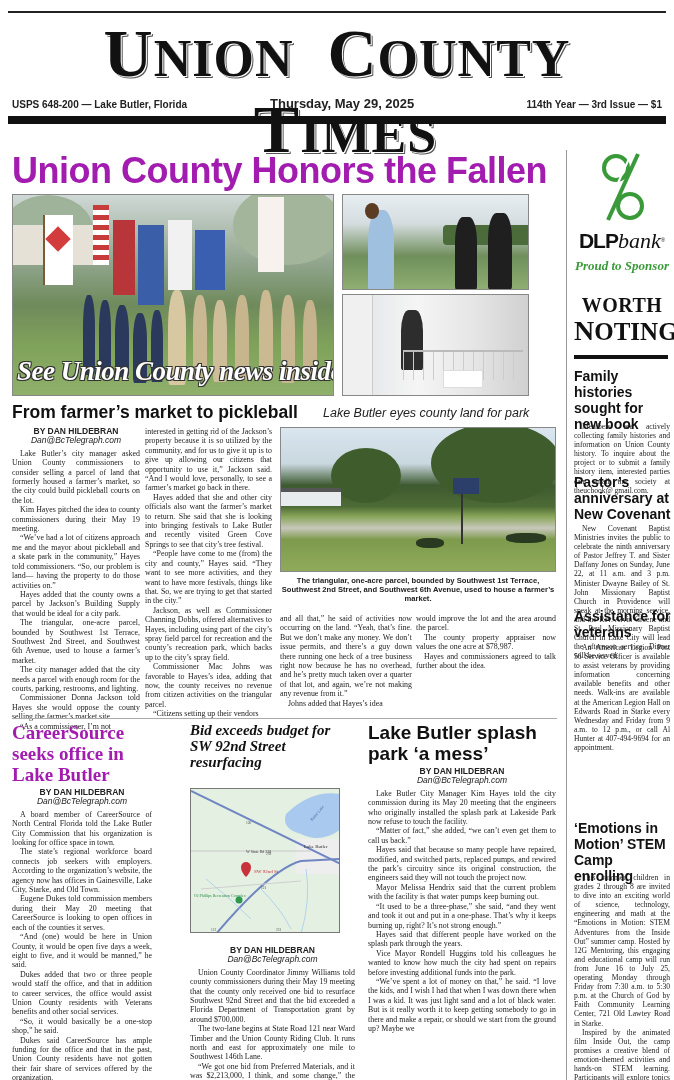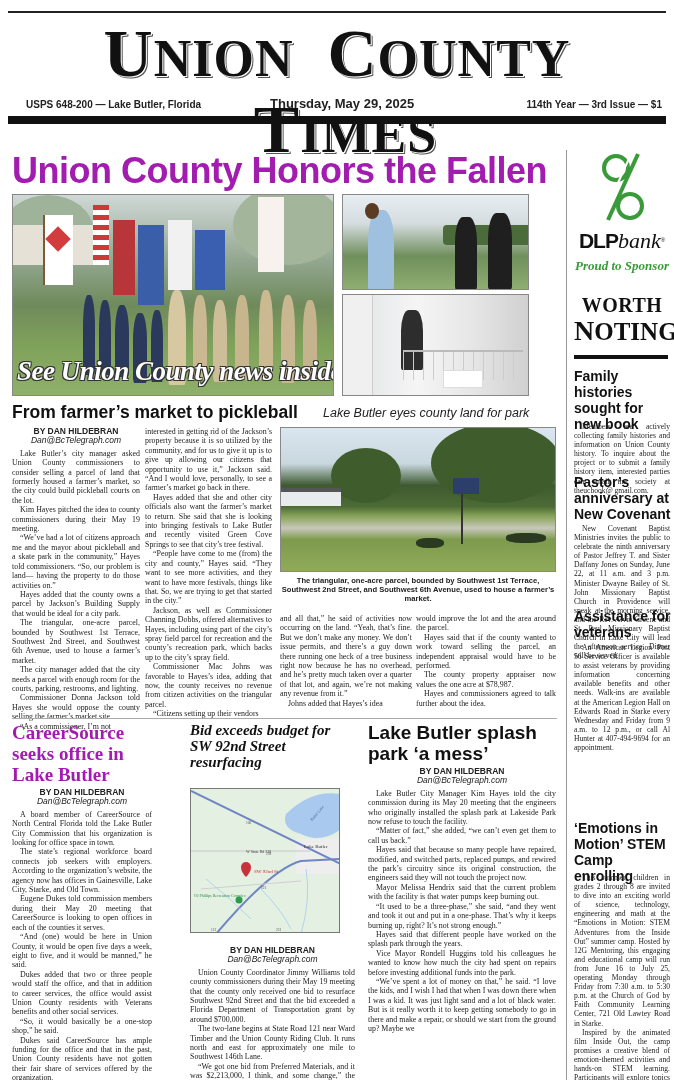--- a/index.html
+++ b/index.html
@@ -8,21 +8,21 @@
 
   .rule-top { position: absolute; left: 8px; top: 11px; width: 658px; height: 2px; background: #222; }
   .masthead { position: absolute; left: 0; top: 18px; width: 674px; text-align: center;
     font-family: "Liberation Serif", serif; font-weight: bold; color: #111;
     font-size: 64px; letter-spacing: 1px; line-height: 70px;
     text-shadow: 1px 1px 0 #fff, 2px 2px 0 #555; }
   .masthead .cap { font-size: 68px; }
   .masthead .sm { font-size: 52px; }
   .infobar { position: absolute; left: 12px; top: 96px; width: 652px; height: 16px;
     font-family: "Liberation Sans", sans-serif; font-size: 10px; font-weight: bold; color: #222; }
-  .infobar .l { position: absolute; left: 14px; top: 3px; text-align: right; }
+  .infobar .l { position: absolute; left: 0; top: 3px; text-align: right; }
   .infobar .c { position: absolute; left: 258px; top: 0; font-size: 13px; }
   .infobar .r { position: absolute; right: 2px; top: 3px; }
   .rule-thick { position: absolute; left: 8px; top: 116px; width: 658px; height: 8px; background: #111; }
 
   .vdiv { position: absolute; left: 566px; top: 150px; width: 1px; height: 930px; background: #999; }
 
   .main-headline { position: absolute; left: 12px; top: 150px; width: 545px;
     font-family: "Liberation Sans", sans-serif; font-weight: bold; font-size: 36px; letter-spacing: -0.5px; color: #a21caf; }
 
   .photo { position: absolute; overflow: hidden; border: 1px solid #888; }
@@ -211,21 +211,20 @@
 
 <div class="col col-c">
   <div>
       <p style="text-indent: 0px;">and all that,” he said of activities now occurring on the land. “Yeah, that’s fine. But we don’t make any money. We don’t issue permits, and there’s a guy down there running one heck of a tree business right now because he has no overhead, and he’s pretty much taken over a quarter of that lot, and again, we’re not making any revenue from it.”</p>
       <p>Johns added that Hayes’s idea</p>
     </div>
 </div>
 <div class="col col-d">
   <div>
       <p style="text-indent: 0px;">would improve the lot and the area around the parcel.</p>
-      <p>Hayes said that if the county wanted to work toward selling the parcel, an independent appraisal would have to be performed.</p>
       <p>The county property appraiser now values the one acre at $78,987.</p>
       <p>Hayes and commissioners agreed to talk further about the idea.</p>
     </div>
 </div>
 
 <div class="hr-sec"></div>
 
 <h2 class="h-career">CareerSource seeks office in Lake Butler</h2>
 <div class="col col-career">
   <div class="byline">BY DAN HILDEBRAN</div>

